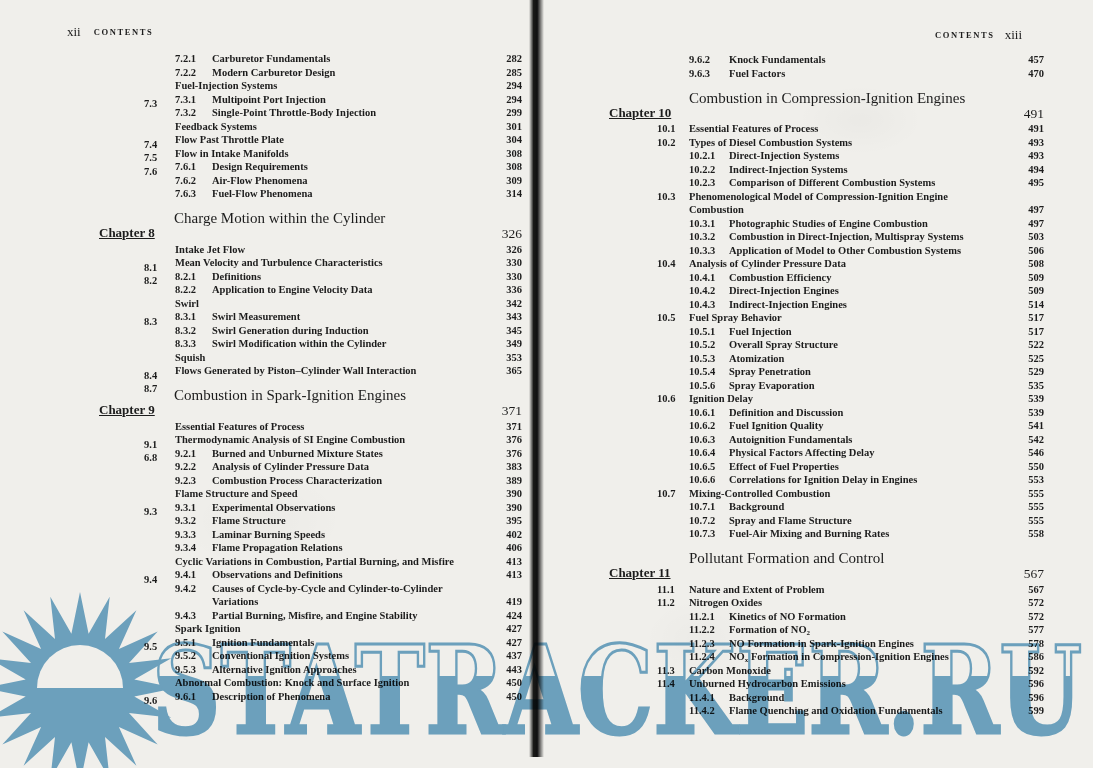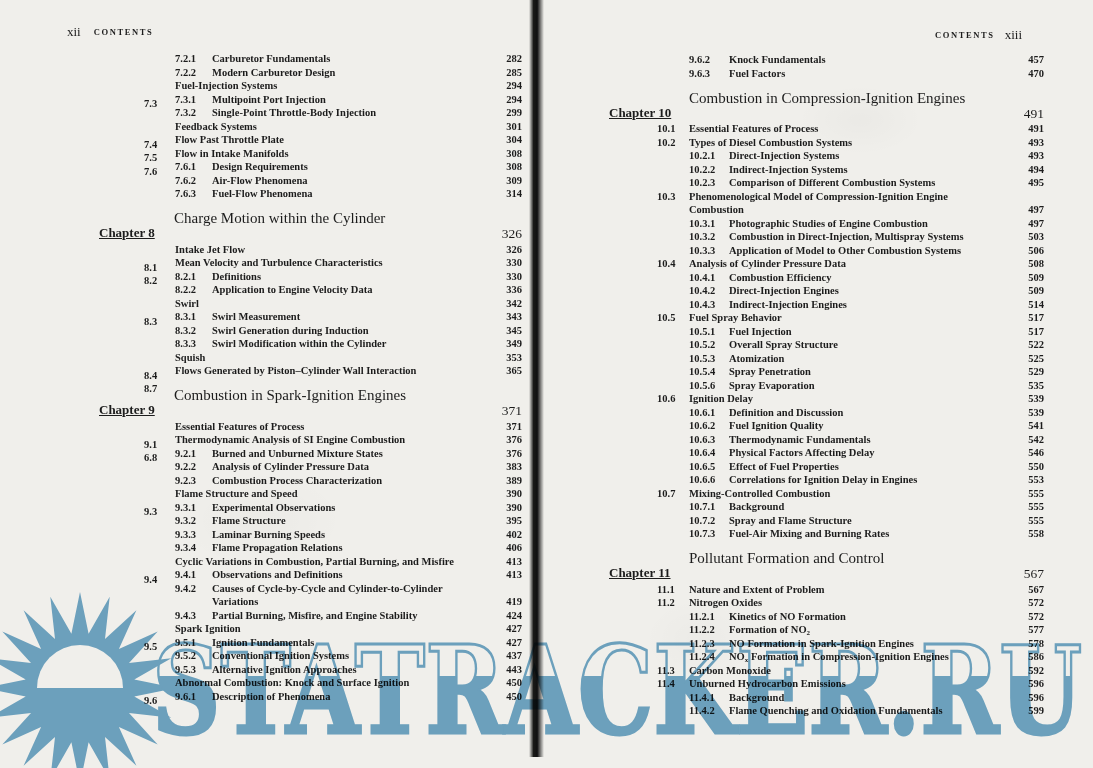--- a/index.html
+++ b/index.html
@@ -408,21 +408,21 @@
           <span class="t tss">Definition and Discussion</span>
           <span class="p">539</span>
         </div>
         <div class="row">
           <span class="n nss">10.6.2</span>
           <span class="t tss">Fuel Ignition Quality</span>
           <span class="p">541</span>
         </div>
         <div class="row">
           <span class="n nss">10.6.3</span>
-          <span class="t tss">Thermodynamic Fundamentals</span>
+          <span class="t tss">Autoignition Fundamentals</span>
           <span class="p">542</span>
         </div>
         <div class="row">
           <span class="n nss">10.6.4</span>
           <span class="t tss">Physical Factors Affecting Delay</span>
           <span class="p">546</span>
         </div>
         <div class="row">
           <span class="n nss">10.6.5</span>
           <span class="t tss">Effect of Fuel Properties</span>

